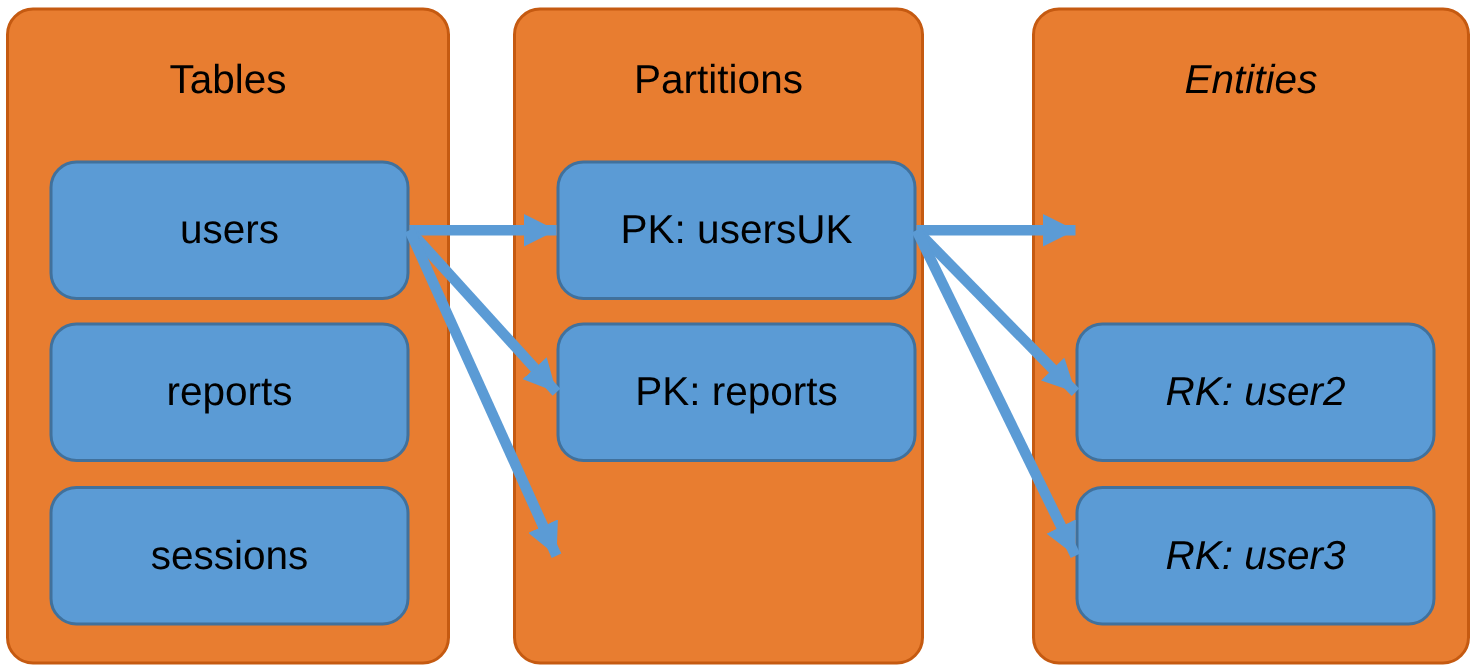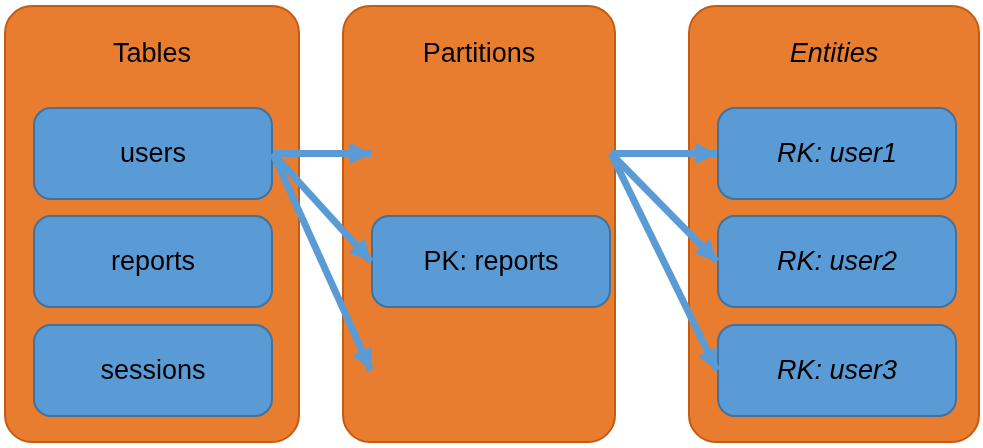--- a/index.html
+++ b/index.html
@@ -22,21 +22,21 @@
     overflow: hidden;
   }
 
   .column {
     position: absolute;
     top: 5px;
     height: 438px;
     width: 296px;
     background: var(--col-fill);
     border: 2px solid var(--col-border);
-    border-radius: 28px;
+    border-radius: 18px;
   }
   #col-tables     { left: 4px; }
   #col-partitions { left: 342px; width: 274px; }
   #col-entities   { left: 688px; width: 292px; font-style: italic; }
 
   .column-title {
     position: absolute;
     top: 30px;
     left: 0;
     right: 0;
@@ -91,30 +91,30 @@
     <div class="box row-3">
       <span class="box-label">sessions</span>
     </div>
     <div class="box row-2">
       <span class="box-label">reports</span>
     </div>
   </div>
 
   <div class="column" id="col-partitions">
     <div class="column-title">Partitions</div>
+    <div class="box row-1">
+      <span class="box-label">PK: usersUK</span>
+    </div>
     <div class="box row-2">
       <span class="box-label">PK: reports</span>
     </div>
   </div>
 
   <div class="column" id="col-entities">
     <div class="column-title">Entities</div>
-    <div class="box row-1">
-      <span class="box-label">RK: user1</span>
-    </div>
     <div class="box row-2">
       <span class="box-label">RK: user2</span>
     </div>
     <div class="box row-3">
       <span class="box-label">RK: user3</span>
     </div>
   </div>
 
   <svg id="arrows" viewBox="0 0 983 448" xmlns="http://www.w3.org/2000/svg">
     <defs>

